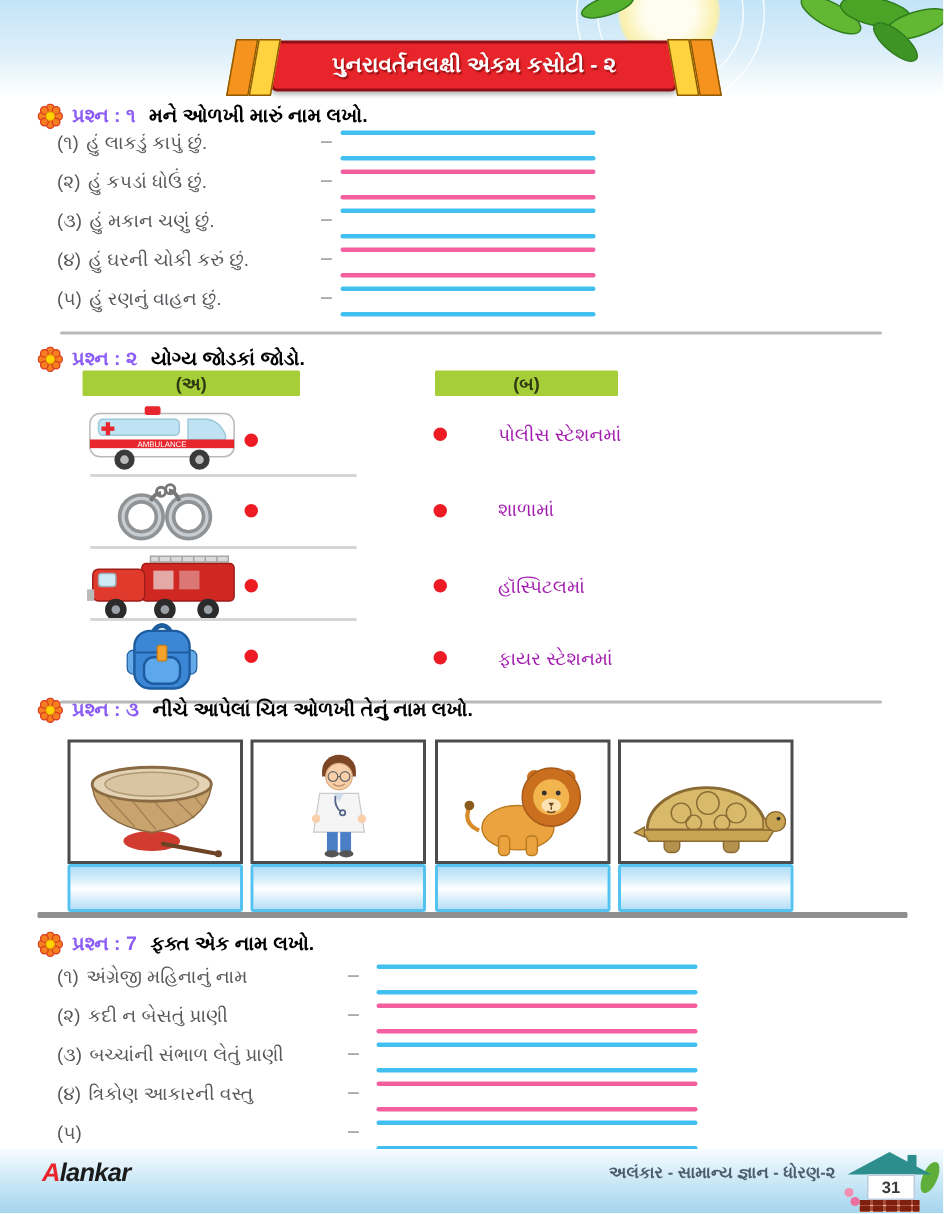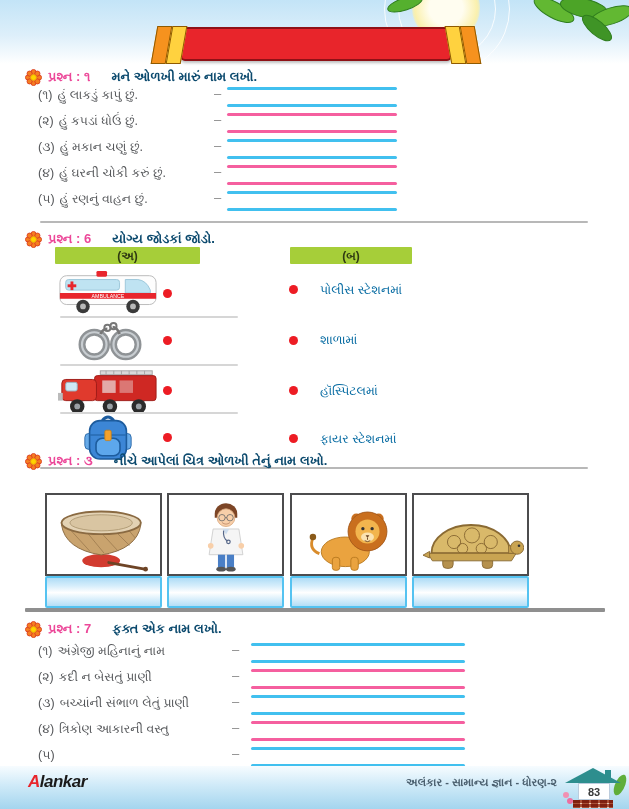--- a/index.html
+++ b/index.html
@@ -22,22 +22,22 @@
   .tab{position:absolute;top:-3px;width:13px;height:36px;border:1px solid #8f5a00;z-index:-1;}
   .tab.orange{background:#f6921e;}
   .tab.yellow{background:#ffd23f;}
   .tl1{left:-28px;transform:skewX(-10deg);}
   .tl2{left:-13px;transform:skewX(-10deg);}
   .tr1{right:-28px;transform:skewX(10deg);}
   .tr2{right:-13px;transform:skewX(10deg);}
   
   .qheader{position:absolute;left:25px;height:18px;display:flex;align-items:center;z-index:2;}
   .star{width:17px;height:17px;margin-right:6px;flex:0 0 auto;}
-  .qlabel{font-weight:bold;font-size:13px;color:#ec4899;white-space:nowrap;}
-  .qprompt{font-weight:bold;font-size:13px;color:#0c4a6e;margin-left:21px;white-space:nowrap;}
+  .qlabel{font-weight:bold;font-size:13px;color:#8b5cf6;white-space:nowrap;}
+  .qprompt{font-weight:bold;font-size:13px;color:#000000;margin-left:9px;white-space:nowrap;}
   
   .item{position:absolute;left:38px;width:560px;height:26px;display:flex;align-items:center;
         font-size:12.5px;color:#55575a;}
   .item .num{margin-right:5px;white-space:nowrap;}
   .item .txt{white-space:nowrap;}
   .dash{position:absolute;color:#8a8a8a;font-size:13px;top:4px;}
   .q1 .dash{left:176px;}
   .q4 .dash{left:194px;}
   .wlines{position:absolute;top:0;height:26px;}
   .q1 .wlines{left:189px;width:170px;}
@@ -51,21 +51,21 @@
   .sep{position:absolute;background:#b8b8b8;height:2px;border-radius:1px;}
   .sep.thick{height:4px;background:#8f8f8f;}
   
   .colbar{position:absolute;top:247px;height:17px;background:#a6ce39;display:flex;align-items:center;
           justify-content:center;font-weight:bold;font-size:12px;color:#2f3a12;border-radius:1px;}
   .bara{left:55px;width:145px;}
   .barb{left:290px;width:122px;}
   .mrow-img{position:absolute;}
   .dot{position:absolute;width:9px;height:9px;border-radius:50%;background:#ed1c24;}
   .q2div{position:absolute;left:60px;width:178px;height:2px;background:#d6d6d6;border-radius:1px;}
-  .opt{position:absolute;left:320px;font-size:12.5px;color:#0369a1;white-space:nowrap;}
+  .opt{position:absolute;left:332px;font-size:12.5px;color:#a21caf;white-space:nowrap;}
   
   .pbox{position:absolute;top:493px;width:113px;height:79px;background:#fff;border:2px solid #4c4c4e;
         display:flex;align-items:flex-end;justify-content:center;overflow:hidden;}
   .abox{position:absolute;top:576px;width:113px;height:28px;border:2px solid #55c3f1;border-radius:2px;
         background:linear-gradient(180deg,#aedcf6 0%,#d6eefb 28%,#ffffff 52%,#e2f3fc 70%,#b4def6 100%);}
   
   .footer{position:absolute;left:0;top:766px;width:629px;height:43px;
           background:linear-gradient(180deg,#f7fcff 0%,#cfeaf8 45%,#a4d5ee 100%);}
   .logo{position:absolute;left:28px;top:6px;font-size:17px;font-weight:800;font-style:italic;
         color:#1a1a1a;letter-spacing:-.5px;}
@@ -106,20 +106,21 @@
   </svg>
   <svg class="leaves" style="left:383px;top:0;width:46px;height:18px;" viewBox="0 0 46 18">
     <ellipse cx="22" cy="4" rx="18" ry="6" fill="#55b02e" stroke="#2f7d1e" transform="rotate(-18 22 4)"></ellipse>
   </svg>
 
   <div class="banner">
     <div class="tab orange tl1"></div>
     <div class="tab yellow tl2"></div>
     <div class="tab orange tr1"></div>
     <div class="tab yellow tr2"></div>
+    <span class="banner-title">પુનરાવર્તનલક્ષી એકમ કસોટી - ૨</span>
   </div>
 
   <div class="qheader" style="top:68px;">
     <svg class="star" viewBox="0 0 20 20">
       <g fill="#f57e20" stroke="#d93a20" stroke-width="1">
         <circle cx="10" cy="3.5" r="3"></circle>
           <circle cx="10" cy="16.5" r="3"></circle>
         <circle cx="3.5" cy="10" r="3"></circle>
           <circle cx="16.5" cy="10" r="3"></circle>
         <circle cx="5.4" cy="5.4" r="3"></circle>
@@ -188,21 +189,21 @@
           <circle cx="10" cy="16.5" r="3"></circle>
         <circle cx="3.5" cy="10" r="3"></circle>
           <circle cx="16.5" cy="10" r="3"></circle>
         <circle cx="5.4" cy="5.4" r="3"></circle>
           <circle cx="14.6" cy="5.4" r="3"></circle>
         <circle cx="5.4" cy="14.6" r="3"></circle>
           <circle cx="14.6" cy="14.6" r="3"></circle>
       </g>
       <circle cx="10" cy="10" r="3.4" fill="#ffd400" stroke="#e8a000" stroke-width="1"></circle>
     </svg>
-    <span class="qlabel">પ્રશ્ન : 6</span>
+    <span class="qlabel">પ્રશ્ન : ૨</span>
     <span class="qprompt">યોગ્ય જોડકાં જોડો.</span>
   </div>
 
   <div class="colbar bara">(અ)</div>
   <div class="colbar barb">(બ)</div>
 
   <svg class="mrow-img" style="left:58px;top:268px;width:100px;height:50px;" viewBox="0 0 104 52">
     <rect x="2" y="8" width="100" height="30" rx="7" fill="#fdfdfd" stroke="#b9b9b9"></rect>
     <rect x="40" y="3" width="11" height="6" rx="1.5" fill="#e8262d"></rect>
     <rect x="8" y="12" width="56" height="11" rx="3" fill="#bfe3f2" stroke="#9cc7da"></rect>
@@ -265,21 +266,21 @@
   <div class="opt" style="top:283px;">પોલીસ સ્ટેશનમાં</div>
   <div class="dot" style="left:289px;top:336px;"></div>
   <div class="opt" style="top:334px;font-family:Liberation Mono, monospace;">શાળામાં</div>
   <div class="dot" style="left:289px;top:386px;"></div>
   <div class="opt" style="top:384px;">હૉસ્પિટલમાં</div>
   <div class="dot" style="left:289px;top:434px;"></div>
   <div class="opt" style="top:432px;">ફાયર સ્ટેશનમાં</div>
 
   <div class="sep" style="left:40px;top:467px;width:548px;"></div>
 
-  <div class="qheader" style="top:452px;">
+  <div class="qheader" style="top:464px;">
     <svg class="star" viewBox="0 0 20 20">
       <g fill="#f57e20" stroke="#d93a20" stroke-width="1">
         <circle cx="10" cy="3.5" r="3"></circle>
           <circle cx="10" cy="16.5" r="3"></circle>
         <circle cx="3.5" cy="10" r="3"></circle>
           <circle cx="16.5" cy="10" r="3"></circle>
         <circle cx="5.4" cy="5.4" r="3"></circle>
           <circle cx="14.6" cy="5.4" r="3"></circle>
         <circle cx="5.4" cy="14.6" r="3"></circle>
           <circle cx="14.6" cy="14.6" r="3"></circle>
@@ -427,20 +428,20 @@
       </div>
   </div>
 
   <div class="footer">
     <span class="logo">Alankar</span>
     <span class="series">અલંકાર - સામાન્ય જ્ઞાન - ધોરણ-૨</span>
     <div class="house">
       <div class="leafR"></div>
       <div class="roof"></div>
       <div class="chimney"></div>
-      <div class="face">83</div>
+      <div class="face">31</div>
       <div class="bricks"></div>
       <div class="flower"></div>
       <div class="flower flower2"></div>
     </div>
   </div>
 
 </div>
 
 </body></html>

